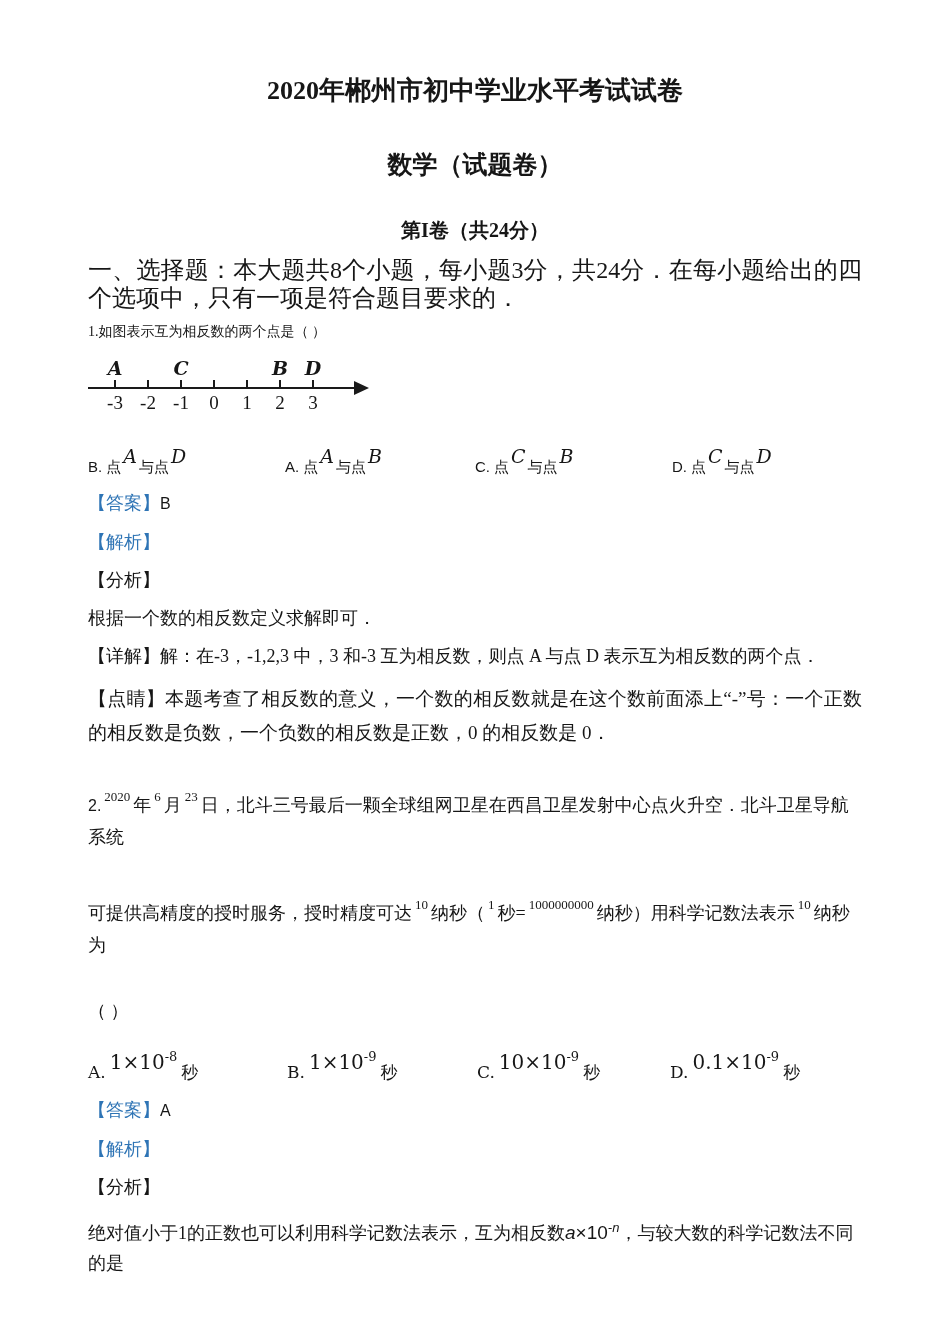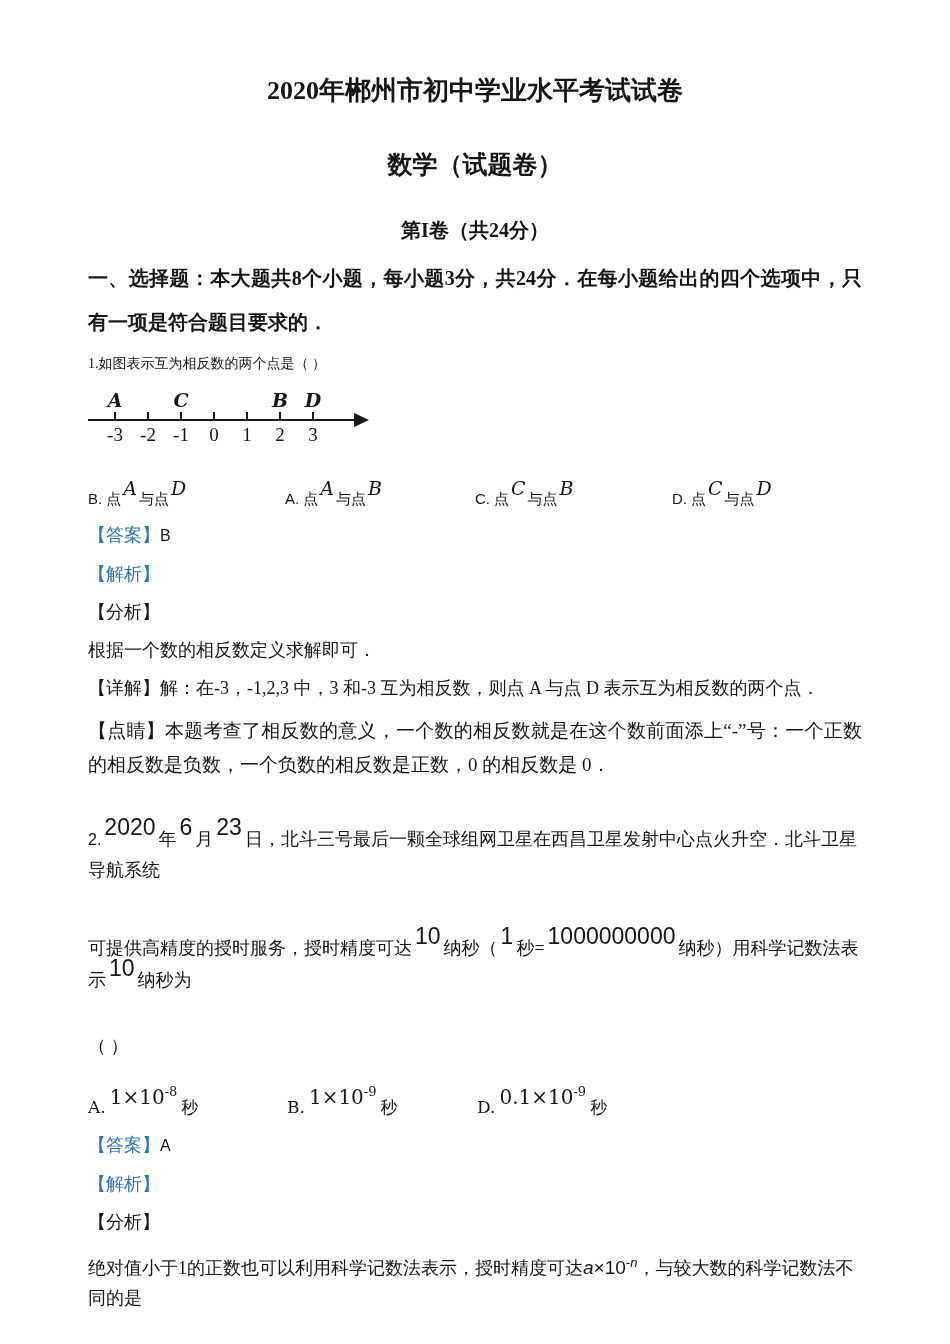--- a/index.html
+++ b/index.html
@@ -6,21 +6,21 @@
   body {
     width:950px; height:1344px; background:#ffffff; overflow:hidden;
     box-sizing:border-box; padding:76px 88px 0 88px;
     font-family:"Liberation Serif","DejaVu Serif",serif;
     color:#161616;
   }
   .center { text-align:center; }
   .title { font-size:26px; font-weight:700; line-height:30px; }
   .subtitle { font-size:25px; font-weight:700; margin-top:42px; }
   .section-heading { font-size:20px; font-weight:700; margin-top:36px; }
-  .instruction { font-size:20px; font-weight:700; line-height:44px; margin-top:12px; text-align:justify; }
+  .instruction { font-size:24px; font-weight:400; line-height:28px; margin-top:12px; text-align:justify; }
   .stem { font-size:14px; margin-top:8px; line-height:24px; }
   p.line { font-size:18px; margin:14px 0 0 0; line-height:24px; }
   p.line2 { font-size:19px; margin:14px 0 0 0; line-height:34px; text-align:justify; }
   .blue { color:#2E74B5; }
   .ans-letter { font-family:"Liberation Sans","DejaVu Sans",sans-serif; font-size:16px; }
 
   
   .figure { position:relative; width:310px; height:66px; margin-top:12px; }
   .axis { position:absolute; left:0; top:31px; width:268px; height:2px; background:#1a1a1a; }
   .axis-arrow { position:absolute; left:266px; top:25px; width:0; height:0;
@@ -41,21 +41,21 @@
   .opt-label-serif { font-family:"DejaVu Serif",serif; font-size:17px; }
   .opt-text { font-size:15px; }
   .pt-raised { font-family:"DejaVu Serif",serif; font-style:italic; font-size:19px;
     position:relative; top:-9px; margin:0 2px; }
   .formula { font-family:"DejaVu Serif",serif; font-size:20px; position:relative; top:-9px; }
   .formula sup { font-size:13px; }
   .f-unit { font-size:17px; }
 
   
   .q2stem { font-size:18px; line-height:30px; }
-  .m-raised { font-family:Liberation Sans, sans-serif; font-size:23px; position:relative; top:-10px; padding:0 3px; }
+  .m-raised { font-family:Liberation Serif, serif; font-size:13px; position:relative; top:-10px; padding:0 3px; }
   .mt1 { margin-top:40px; } .mt2 { margin-top:46px; } .mt3 { margin-top:36px; }
   .inline-math { font-family:Liberation Sans, sans-serif; font-size:19px; }
   .inline-math .it { font-style:italic; }
   .inline-math sup { font-size:13px; font-style:italic; }
   .gap-a { margin-top:26px; } .gap-b { margin-top:18px; }
 </style>
 </head>
 <body>
 
 <div class="center title">2020年郴州市初中学业水平考试试卷</div>
@@ -130,27 +130,32 @@
       <span class="opt-label-serif">A.</span>
       <span class="formula"><span>1×10</span><sup>-8</sup></span>
       <span class="f-unit">秒</span>
     </div>
     <div class="opt">
       <span class="opt-label-serif">B.</span>
       <span class="formula"><span>1×10</span><sup>-9</sup></span>
       <span class="f-unit">秒</span>
     </div>
     <div class="opt">
+      <span class="opt-label-serif">C.</span>
+      <span class="formula"><span>10×10</span><sup>-9</sup></span>
+      <span class="f-unit">秒</span>
+    </div>
+    <div class="opt">
       <span class="opt-label-serif">D.</span>
       <span class="formula"><span>0.1×10</span><sup>-9</sup></span>
       <span class="f-unit">秒</span>
     </div>
   </div>
 
   <p class="line gap-a"><span class="blue">【答案】</span><span class="ans-letter">A</span></p>
   <p class="line"><span class="blue">【解析】</span></p>
   <p class="line"><span>【分析】</span></p>
 
   <p class="line gap-b" style="line-height:30px;">
-    <span>绝对值小于1的正数也可以利用科学记数法表示，授时精度可达</span><span class="inline-math"><span class="it">a</span><span>×10</span><sup>-n</sup></span><span>，与较大数的科学记数法不同的是</span>
+    <span>绝对值小于1的正数也可以利用科学记数法表示，互为相反数</span><span class="inline-math"><span class="it">a</span><span>×10</span><sup>-n</sup></span><span>，与较大数的科学记数法不同的是</span>
   </p>
 
 </div>
 
 </body></html>

